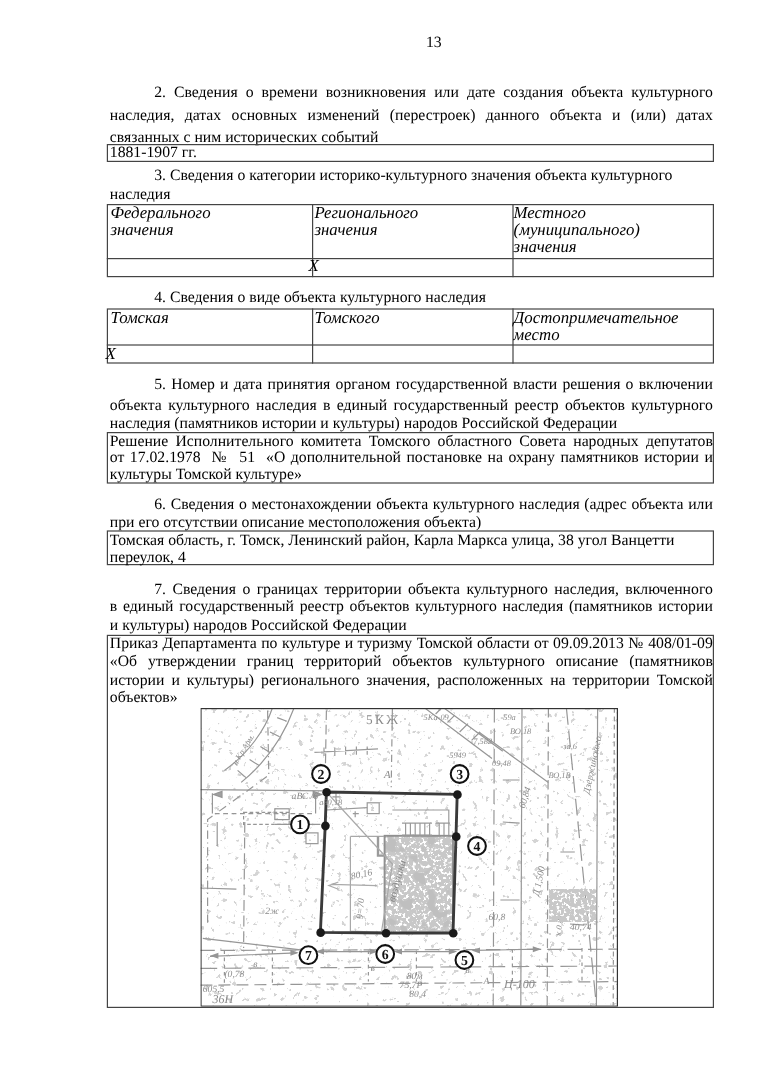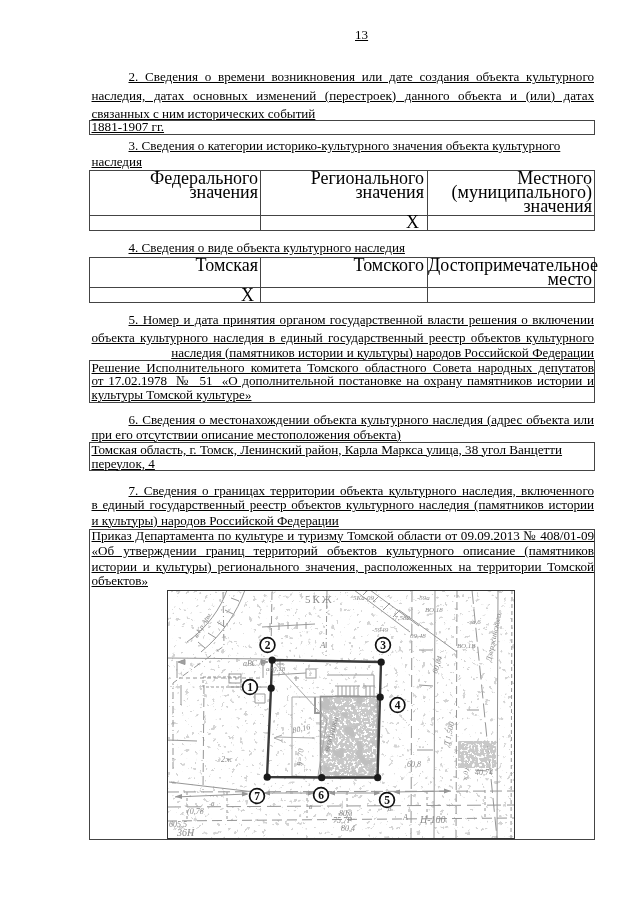--- a/index.html
+++ b/index.html
@@ -1,22 +1,22 @@
 <!DOCTYPE html>
 <html><head>
 <meta charset="utf-8">
 <style>
 html,body{margin:0;padding:0;}
 body{width:640px;height:905px;background:#fff;position:relative;overflow:hidden;
   font-family:"Liberation Serif",serif;color:#000;}
-.t{position:absolute;left:91.5px;width:502.5px;font-size:13.1px;line-height:14px;white-space:pre;text-decoration:underline;}
+.t{position:absolute;left:91.5px;width:502.5px;font-size:13.1px;line-height:14px;white-space:pre;}
 .j{white-space:normal;text-align:justify;text-align-last:justify;}
 .ind{left:128.5px;width:465.5px;}
 .bx{position:absolute;left:89px;width:504px;border:1px solid #444;}
-.cell{position:absolute;font-size:18px;line-height:13.9px;text-align:right;}
+.cell{position:absolute;font-size:14px;line-height:13.9px;text-align:left;font-style:italic;}
 </style>
 </head>
 <body>
 
 <div class="t" style="left:355px;top:27.9px;width:20px;">13</div>
 
 <div class="t j ind" style="top:70.3px;">2.&nbsp;Сведения о времени возникновения или дате создания объекта культурного</div>
 
 <div class="t j" style="top:88.8px;">наследия, датах основных изменений (перестроек) данного объекта и (или) датах</div>
 
@@ -54,21 +54,21 @@
 <div class="cell" style="left:262px;top:259.1px;width:162px;">Томского</div>
 
 <div class="cell" style="left:428px;top:259.1px;width:164px;">Достопримечательное<br>место</div>
 
 <div class="cell" style="left:88px;top:288.5px;width:166px;">Х</div>
 
 <div class="t j ind" style="top:313.2px;">5.&nbsp;Номер и дата принятия органом государственной власти решения о включении</div>
 
 <div class="t j" style="top:331.2px;">объекта культурного наследия в единый государственный реестр объектов культурного</div>
 
-<div class="t" style="top:345.6px;text-align:right;">наследия (памятников истории и культуры) народов Российской Федерации</div>
+<div class="t" style="top:345.6px;">наследия (памятников истории и культуры) народов Российской Федерации</div>
 
 <div class="bx" style="top:359.9px;height:41px;"></div>
 <div class="t j" style="top:360.6px;">Решение Исполнительного комитета Томского областного Совета народных депутатов</div>
 <div class="t j" style="top:374.3px;">от 17.02.1978&nbsp; №&nbsp; 51&nbsp; «О&nbsp;дополнительной постановке на охрану памятников истории и</div>
 <div class="t" style="top:388.3px;">культуры Томской культуре»</div>
 
 <div class="t j ind" style="top:412.8px;">6.&nbsp;Сведения о местонахождении объекта культурного наследия (адрес объекта или</div>
 
 <div class="t" style="top:427.6px;">при его отсутствии описание местоположения объекта)</div>
 

